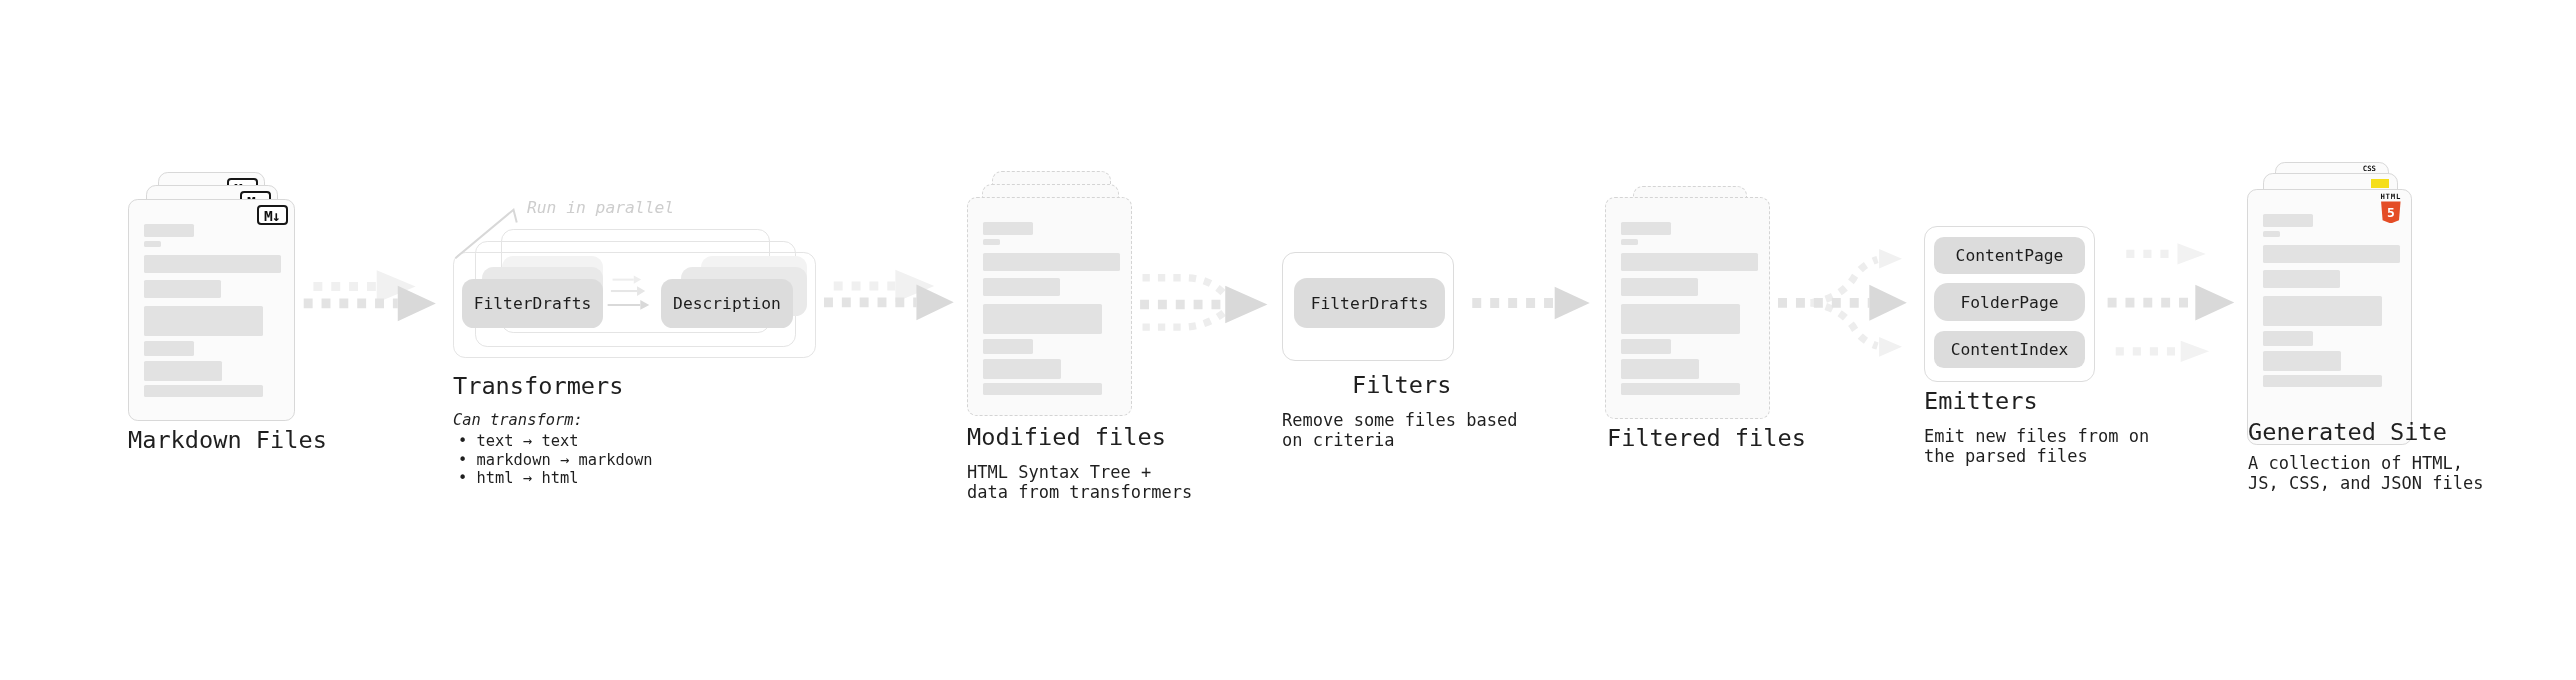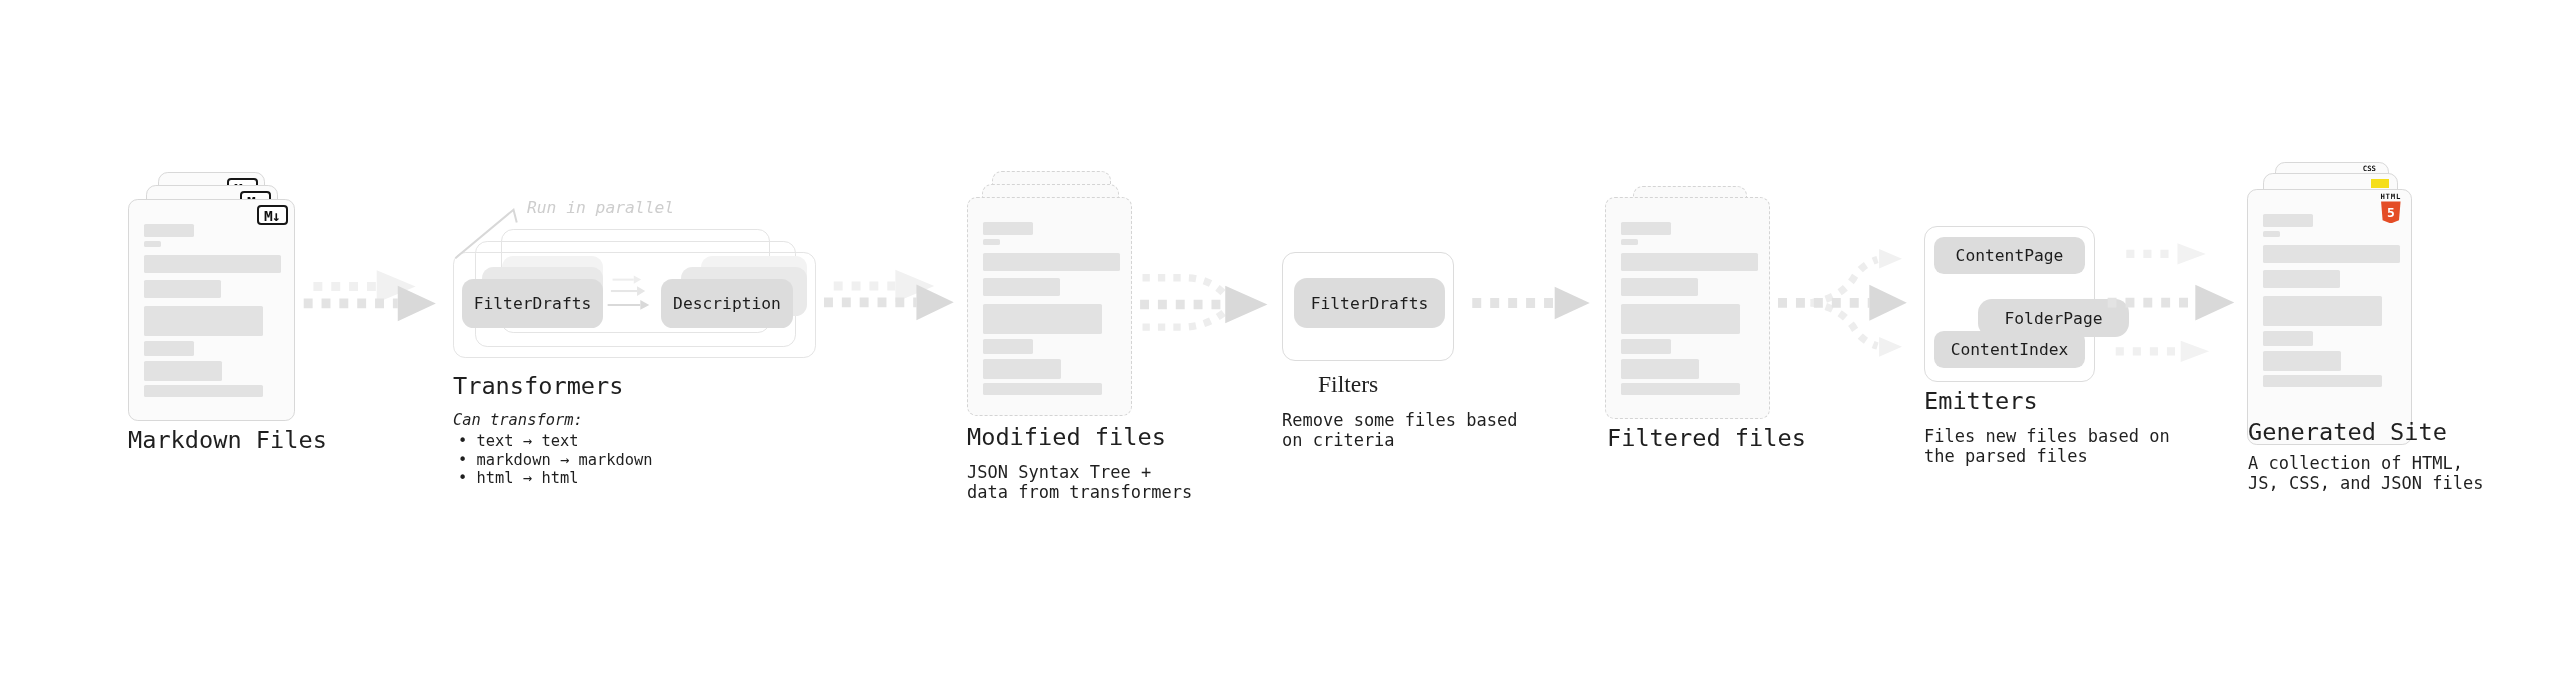--- a/index.html
+++ b/index.html
@@ -135,36 +135,36 @@
         <div class="skeleton-bar" style="left: 14.6px; top: 41px; width: 17px; height: 5.7px;"></div>
         <div class="skeleton-bar" style="left: 14.6px; top: 55px; width: 137px; height: 18px;"></div>
         <div class="skeleton-bar" style="left: 14.6px; top: 80px; width: 77px; height: 18px;"></div>
         <div class="skeleton-bar" style="left: 14.6px; top: 106px; width: 119px; height: 30px;"></div>
         <div class="skeleton-bar" style="left: 14.6px; top: 141px; width: 50px; height: 15.4px;"></div>
         <div class="skeleton-bar" style="left: 14.6px; top: 161px; width: 78px; height: 19.5px;"></div>
         <div class="skeleton-bar" style="left: 14.6px; top: 185px; width: 119px; height: 12.2px;"></div>
       </div>
     <div class="caption" style="left:967px;top:423px;">Modified files</div>
     <div class="desc" style="left:967px;top:462px;">
-      <div>JSON Syntax Tree +</div>
+      <div>HTML Syntax Tree +</div>
       <div>data from transformers</div>
     </div>
   </div>
 
   <svg class="arrow-svg" style="left:1136px;top:268px;" width="142" height="73" viewBox="0 0 175 90">
     <path d="M8,12 H60 Q94,12 114,38" fill="none" stroke="#ededed" stroke-width="9" stroke-dasharray="9 10"></path>
     <path d="M8,73 H55 Q90,73 114,50" fill="none" stroke="#ededed" stroke-width="9" stroke-dasharray="9 10"></path>
     <line x1="5" y1="45" x2="108" y2="45" stroke="var(--dash)" stroke-width="12" stroke-dasharray="11 11"></line>
     <polygon points="110,22 162,45 110,68" fill="var(--head)"></polygon>
   </svg>
 
   <div>
     <div class="panel" style="left:1282px;top:252px;width:172px;height:109px;"></div>
     <div class="pill" style="left:1294px;top:278px;width:151px;height:50px;border-radius:13px;">FilterDrafts</div>
-    <div class="caption" style="left:1318px;top:371px;font-family:Liberation Serif, serif;">Filters</div>
+    <div class="caption" style="left:1352px;top:371px;">Filters</div>
     <div class="desc" style="left:1282px;top:410px;">
       <div>Remove some files based</div>
       <div>on criteria</div>
     </div>
   </div>
 
   <svg class="arrow-svg" style="left:1469px;top:276px;" width="124" height="54" viewBox="0 0 152 66">
     <line x1="4" y1="33" x2="105" y2="33" stroke="var(--dash)" stroke-width="12" stroke-dasharray="11 11"></line>
     <polygon points="105,13 148,33 105,53" fill="var(--head)"></polygon>
   </svg>
@@ -189,25 +189,25 @@
     <polygon points="124,11 152,23 124,35" fill="#f1f1f1"></polygon>
     <path d="M40,77 Q75,82 92,106 Q102,124 122,130" fill="none" stroke="#ededed" stroke-width="9" stroke-dasharray="9 10"></path>
     <polygon points="124,119 152,131 124,143" fill="#f1f1f1"></polygon>
     <line x1="0" y1="77" x2="112" y2="77" stroke="var(--dash)" stroke-width="12" stroke-dasharray="11 11"></line>
     <polygon points="112,55 158,77 112,99" fill="var(--head)"></polygon>
   </svg>
 
   <div>
     <div class="panel" style="left:1924px;top:226px;width:171px;height:156px;"></div>
     <div class="pill" style="left:1934px;top:237px;width:151px;height:37px;border-radius:9.8px;">ContentPage</div>
-    <div class="pill" style="left:1934px;top:299px;width:151px;height:38px;border-radius:14px;margin-left:44px;">FolderPage</div>
+    <div class="pill" style="left:1934px;top:283px;width:151px;height:38px;border-radius:14px;">FolderPage</div>
     <div class="pill" style="left:1934px;top:331px;width:151px;height:37px;border-radius:9.8px;">ContentIndex</div>
     <div class="caption" style="left:1924px;top:387px;">Emitters</div>
     <div class="desc" style="left:1924px;top:426px;">
-      <div>Files new files based on</div>
+      <div>Emit new files from on</div>
       <div>the parsed files</div>
     </div>
   </div>
 
   <svg class="arrow-svg" style="left:2106px;top:236px;" width="138" height="130" viewBox="0 0 170 160">
     <line x1="25" y1="22" x2="88" y2="22" stroke="var(--dash-light)" stroke-width="10" stroke-dasharray="10 11"></line>
     <polygon points="88,9 123,22 88,35" fill="#f2f2f2"></polygon>
     <line x1="2" y1="82" x2="110" y2="82" stroke="var(--dash)" stroke-width="12" stroke-dasharray="11 11"></line>
     <polygon points="110,60 158,82 110,104" fill="var(--head)"></polygon>
     <line x1="12" y1="142" x2="92" y2="142" stroke="var(--dash-light)" stroke-width="10" stroke-dasharray="10 11"></line>

